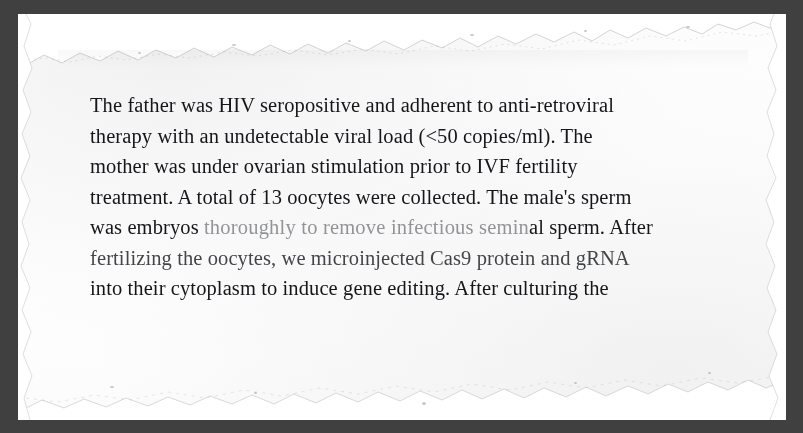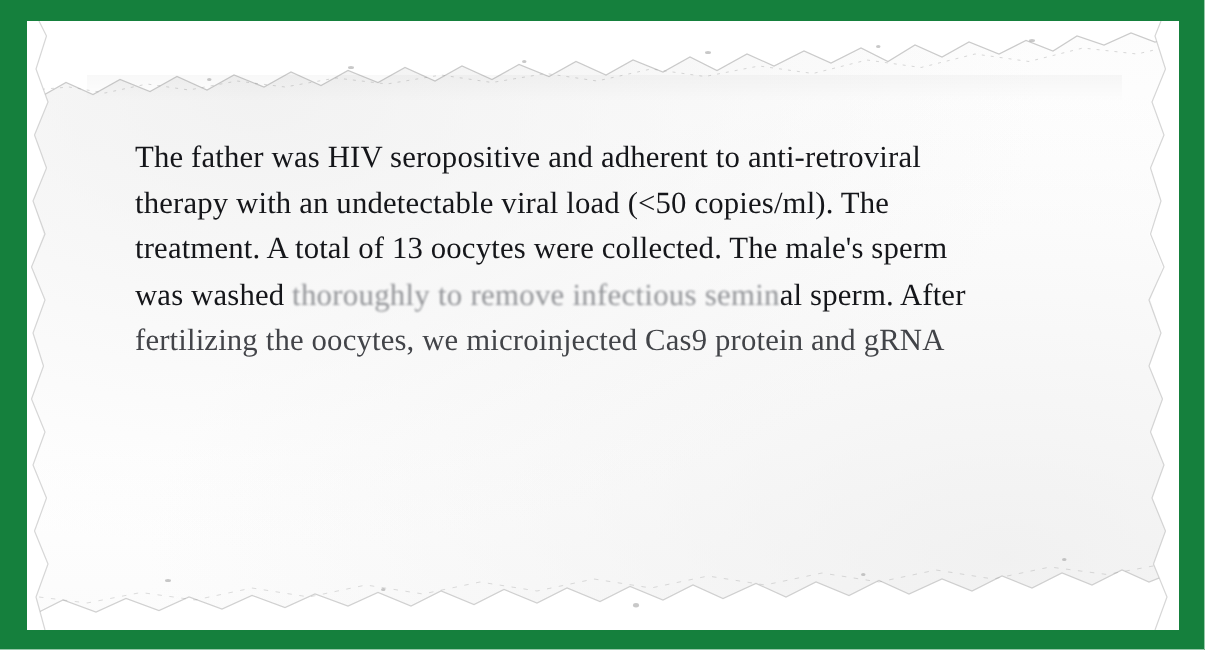--- a/index.html
+++ b/index.html
@@ -5,21 +5,21 @@
   html, body {
     margin: 0;
     padding: 0;
     background: #ffffff;
   }
   #page {
     position: relative;
     width: 803px;
     height: 433px;
     overflow: hidden;
-    background: #15803d;
+    background: #404040;
     font-family: "Liberation Serif", serif;
   }
 
   
   .paper-fragment {
     position: absolute;
     left: 18px;
     top: 14px;
     width: 768px;
     height: 406px;
@@ -110,23 +110,25 @@
     <svg class="tear tear-right" viewBox="0 0 46 406" preserveAspectRatio="none">
       <path fill="#ffffff" d="M46,0 L46,406 L30,406 L38,384 L29,362 L37,340 L28,318 L36,296 L27,274 L35,252 L26,230 L34,208 L27,186 L35,164 L26,142 L34,120 L27,98 L36,76 L28,54 L37,32 L30,10 L34,0 Z"></path>
       <path fill="none" stroke="#bababa" stroke-width="0.8" opacity="0.6" d="M34,0 L30,10 L37,32 L28,54 L36,76 L27,98 L34,120 L27,142 L36,164 L26,186 L34,208 L26,230 L35,252 L27,274 L36,296 L28,318 L37,340 L29,362 L38,384 L30,406"></path>
     </svg>
 
     <div class="shadow-strip" style="left:40px; top:36px; width:690px; height:18px; opacity:0.5;"></div>
 
     <div class="text-block">
       <p>The father was HIV seropositive and adherent to anti-retroviral</p>
       <p>therapy with an undetectable viral load (&lt;50 copies/ml). The</p>
+      <p>mother was under ovarian stimulation prior to IVF fertility</p>
       <p>treatment. A total of 13 oocytes were collected. The male's sperm</p>
-      <p><span>was washed </span><span class="smudged">thoroughly to remove infectious semin</span><span>al sperm. After</span></p>
+      <p><span>was embryos </span><span class="smudged">thoroughly to remove infectious semin</span><span>al sperm. After</span></p>
       <p class="faded-line">fertilizing the oocytes, we microinjected Cas9 protein and gRNA</p>
+      <p>into their cytoplasm to induce gene editing. After culturing the</p>
     </div>
 
     <div class="fiber" style="left:120px; top:38px; width:3px; height:2px;"></div>
     <div class="fiber" style="left:214px; top:30px; width:4px; height:2px;"></div>
     <div class="fiber" style="left:330px; top:26px; width:3px; height:2px;"></div>
     <div class="fiber" style="left:452px; top:20px; width:4px; height:2px;"></div>
     <div class="fiber" style="left:566px; top:16px; width:3px; height:2px;"></div>
     <div class="fiber" style="left:668px; top:12px; width:4px; height:2px;"></div>
     <div class="fiber" style="left:92px;  top:372px; width:4px; height:2px;"></div>
     <div class="fiber" style="left:236px; top:378px; width:3px; height:2px;"></div>

